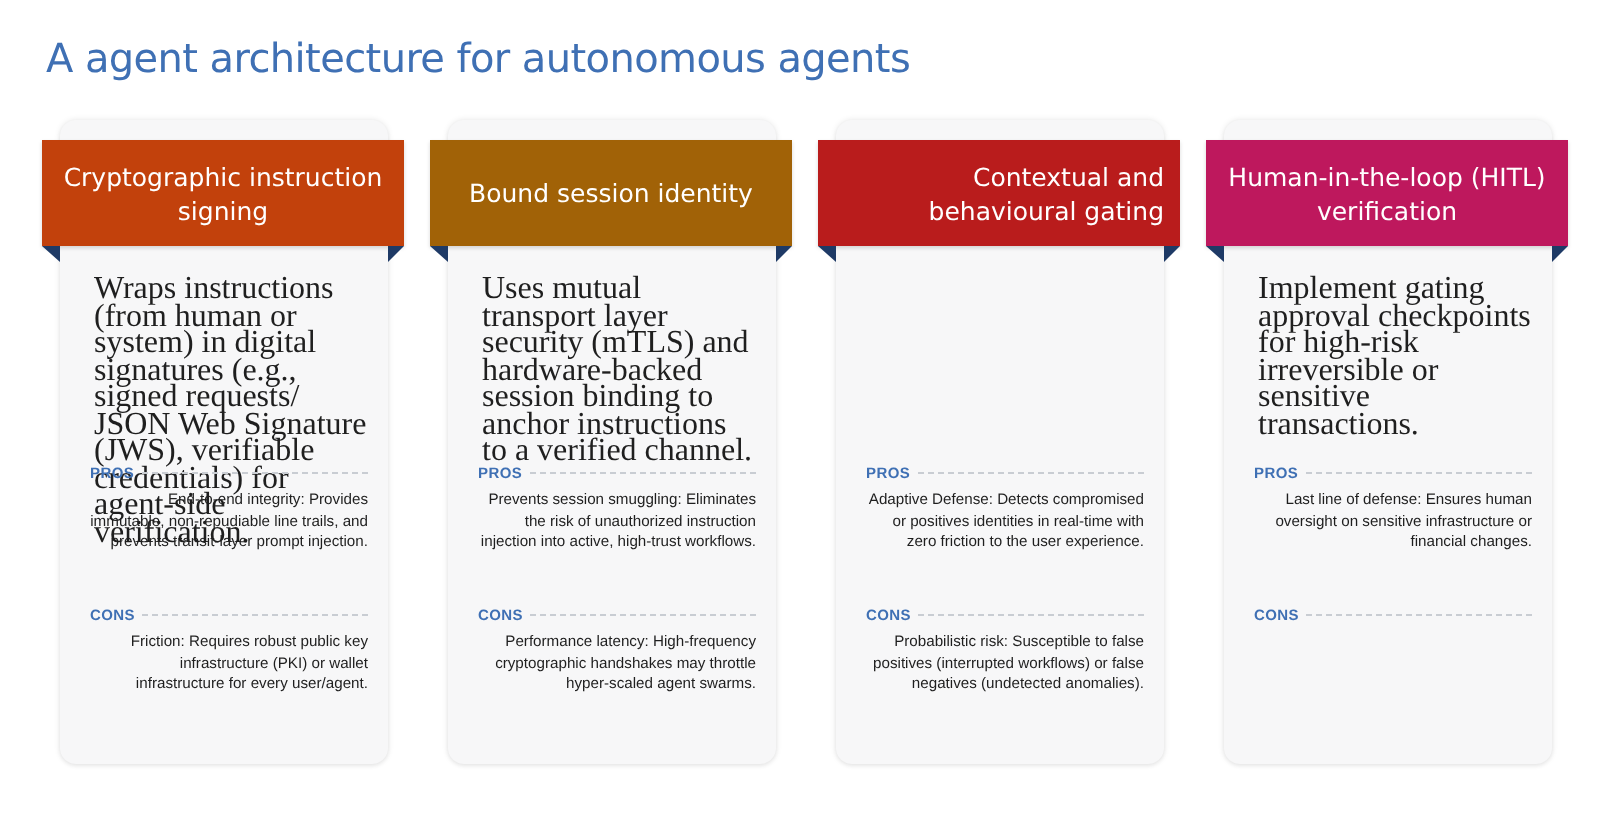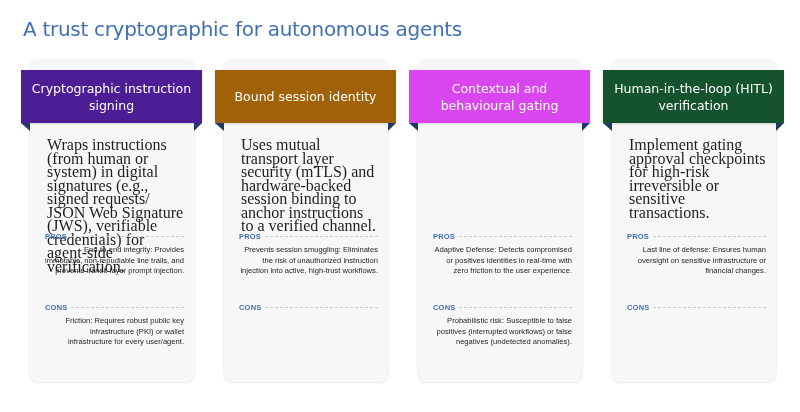--- a/index.html
+++ b/index.html
@@ -113,24 +113,24 @@
       margin: 0;
     }
     .section-text b {
       font-weight: normal;
       margin-top: 20px;
     }
   </style>
 </head>
 <body>
 
-<h1 class="page-title">A trust cryptographic for autonomous agents</h1>
+<h1 class="page-title">A agent architecture for autonomous agents</h1>
 
 <div class="card" style="left:30px;">
-  <div class="banner" style="background:#4c1d95;">
+  <div class="banner" style="background:#c2410c;">
     <span>Cryptographic instruction signing</span>
     <span class="fold-left"></span>
     <span class="fold-right"></span>
   </div>
   <div class="card-body">
     <p class="desc">Wraps instructions (from human or system) in digital signatures (e.g., signed requests/ JSON Web Signature (JWS), verifiable credentials) for agent-side verification.</p>
   </div>
   <div class="section" style="top:172px;">
     <div class="section-header">
       <span class="section-label">PROS</span>
@@ -161,25 +161,26 @@
       <span class="section-label">PROS</span>
       <span class="section-rule"></span>
     </div>
     <p class="section-text"><b>Prevents session smuggling:</b><span> Eliminates the risk of unauthorized instruction injection into active, high-trust workflows.</span></p>
   </div>
   <div class="section" style="top:243px;">
     <div class="section-header">
       <span class="section-label">CONS</span>
       <span class="section-rule"></span>
     </div>
+    <p class="section-text"><b>Performance latency:</b><span> High-frequency cryptographic handshakes may throttle hyper-scaled agent swarms.</span></p>
   </div>
 </div>
 
 <div class="card" style="left:418px;">
-  <div class="banner" style="background:#d946ef;">
+  <div class="banner" style="background:#b91c1c;text-align:right;">
     <span>Contextual and behavioural gating</span>
     <span class="fold-left"></span>
     <span class="fold-right"></span>
   </div>
   <div class="section" style="top:172px;">
     <div class="section-header">
       <span class="section-label">PROS</span>
       <span class="section-rule"></span>
     </div>
     <p class="section-text"><b>Adaptive Defense:</b><span> Detects compromised or positives identities in real-time with zero friction to the user experience.</span></p>
@@ -187,21 +188,21 @@
   <div class="section" style="top:243px;">
     <div class="section-header">
       <span class="section-label">CONS</span>
       <span class="section-rule"></span>
     </div>
     <p class="section-text"><b>Probabilistic risk:</b><span> Susceptible to false positives (interrupted workflows) or false negatives (undetected anomalies).</span></p>
   </div>
 </div>
 
 <div class="card" style="left:612px;">
-  <div class="banner" style="background:#14532d;">
+  <div class="banner" style="background:#be185d;">
     <span>Human-in-the-loop (HITL) verification</span>
     <span class="fold-left"></span>
     <span class="fold-right"></span>
   </div>
   <div class="card-body">
     <p class="desc">Implement gating approval checkpoints for high-risk irreversible or sensitive transactions.</p>
   </div>
   <div class="section" style="top:172px;">
     <div class="section-header">
       <span class="section-label">PROS</span>

